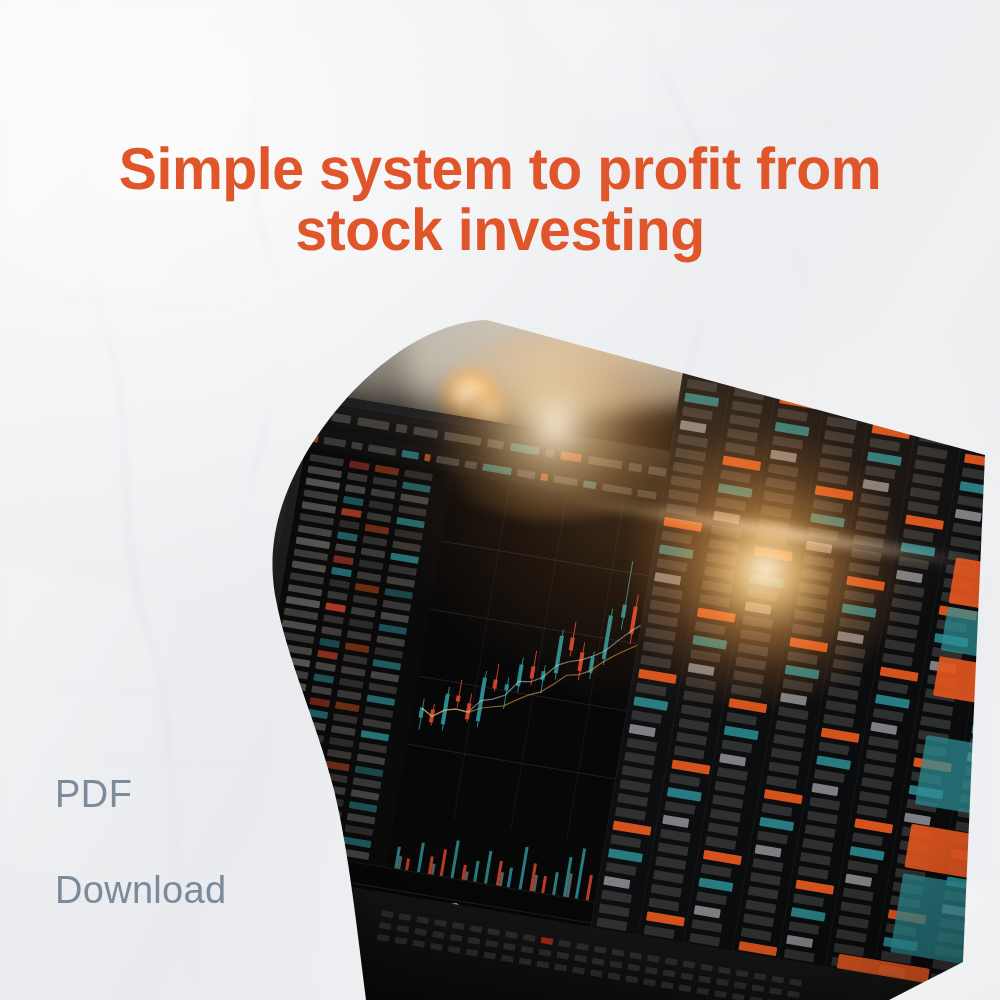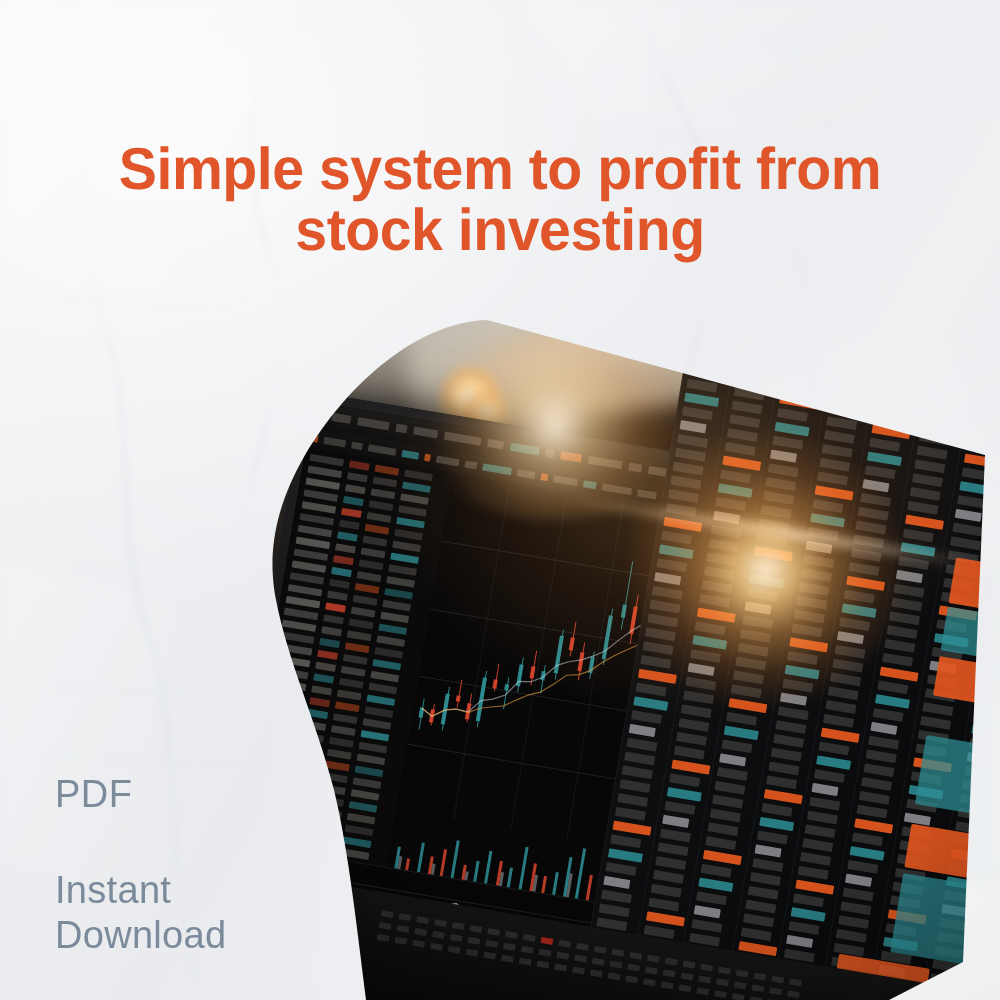--- a/index.html
+++ b/index.html
@@ -1283,17 +1283,16 @@
       <div class="flare2"></div>
       <div class="flare"></div>
       <div class="flare-streak"></div>
       <div class="warmwash"></div>
       <div class="vignette"></div>
     </div>
   </div>
 
   <div class="label-block lbl-pdf">PDF</div>
   <div class="label-block lbl-instant">
-    <span>Instant</span>
     <span>Download</span>
   </div>
 
 </div>
 
 </body></html>

